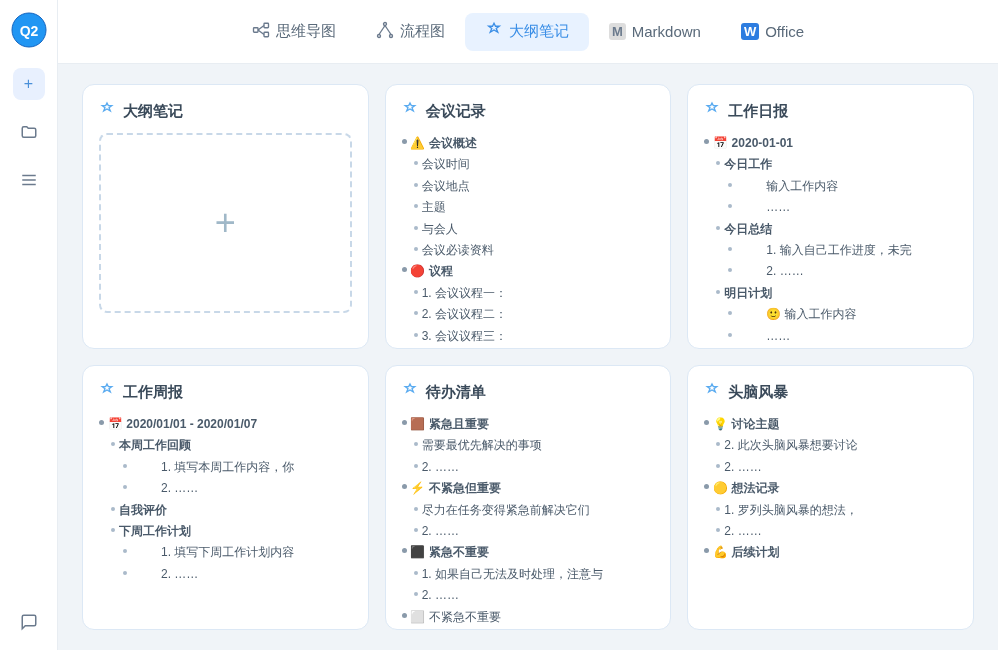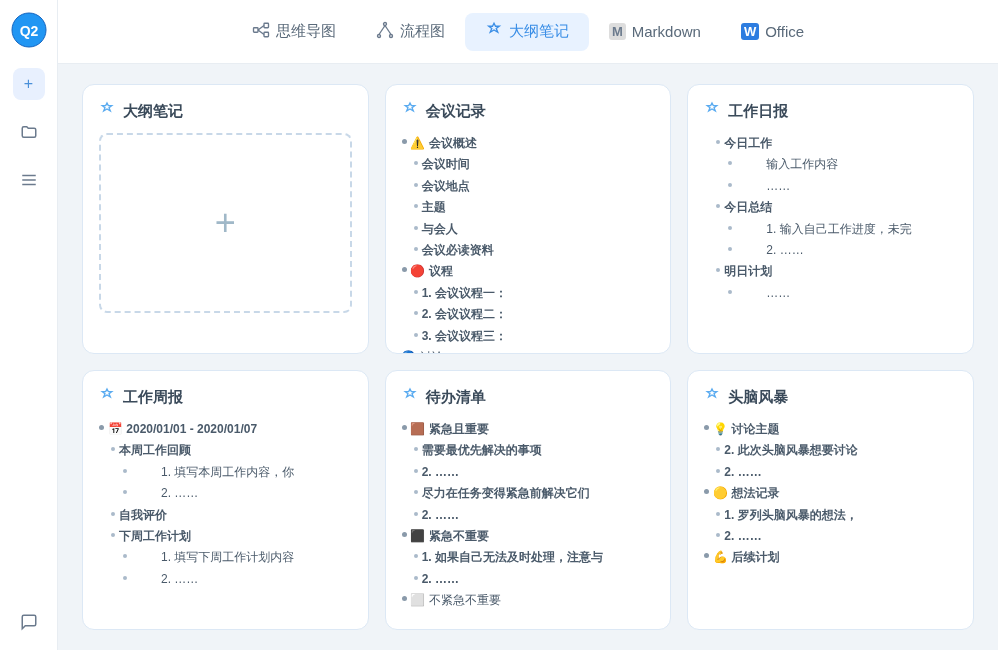--- a/index.html
+++ b/index.html
@@ -138,21 +138,21 @@
       font-size: 12px;
       color: #4a5a6a;
       line-height: 1.7;
     }
     .template-content .item {
       display: flex;
       align-items: flex-start;
       gap: 4px;
       margin: 1px 0;
     }
-    .template-content .indent1 { padding-left: 12px; font-weight: bold; }
+    .template-content .indent1 { padding-left: 12px; }
     .template-content .indent2 { padding-left: 24px; gap: 34px; }
     .dot { width: 5px; height: 5px; background: #8a9aaa; border-radius: 50%; flex-shrink: 0; margin-top: 6px; }
     .dot-sm { width: 4px; height: 4px; background: #aabaca; border-radius: 50%; flex-shrink: 0; margin-top: 7px; }
 
     
     .logo-circle {
       width: 36px;
       height: 36px;
     }
   </style>
@@ -318,20 +318,24 @@
     <div class="card">
       <div class="card-header">
         <span class="card-header-icon">
           <svg width="16" height="16" viewBox="0 0 24 24" fill="none" stroke="#5aabf0" stroke-width="2">
             <path d="M12 3l2 4h5l-4 3 2 5-5-3-5 3 2-5-4-3h5z"></path>
           </svg>
         </span>
         <span>工作日报</span>
       </div>
       <div class="template-content">
+        <div class="item">
+          <span class="dot"></span>
+          <span>📅 <strong>2020-01-01</strong></span>
+        </div>
         <div class="item indent1">
           <span class="dot-sm"></span>
           <span><strong>今日工作</strong></span>
         </div>
         <div class="item indent2">
           <span class="dot-sm"></span>
           <span>输入工作内容</span>
         </div>
         <div class="item indent2">
           <span class="dot-sm"></span>
@@ -345,20 +349,24 @@
           <span class="dot-sm"></span>
           <span>1. 输入自己工作进度，未完</span>
         </div>
         <div class="item indent2">
           <span class="dot-sm"></span>
           <span>2. ……</span>
         </div>
         <div class="item indent1">
           <span class="dot-sm"></span>
           <span><strong>明日计划</strong></span>
+        </div>
+        <div class="item indent2">
+          <span class="dot-sm"></span>
+          <span>🙂 输入工作内容</span>
         </div>
         <div class="item indent2">
           <span class="dot-sm"></span>
           <span>……</span>
         </div>
       </div>
     </div>
 
     <div class="card">
       <div class="card-header">
@@ -420,20 +428,24 @@
           <span>🟫 <strong>紧急且重要</strong></span>
         </div>
         <div class="item indent1">
           <span class="dot-sm"></span>
           <span>需要最优先解决的事项</span>
         </div>
         <div class="item indent1">
           <span class="dot-sm"></span>
           <span>2. ……</span>
         </div>
+        <div class="item">
+          <span class="dot"></span>
+          <span>⚡ <strong>不紧急但重要</strong></span>
+        </div>
         <div class="item indent1">
           <span class="dot-sm"></span>
           <span>尽力在任务变得紧急前解决它们</span>
         </div>
         <div class="item indent1">
           <span class="dot-sm"></span>
           <span>2. ……</span>
         </div>
         <div class="item">
           <span class="dot"></span>

